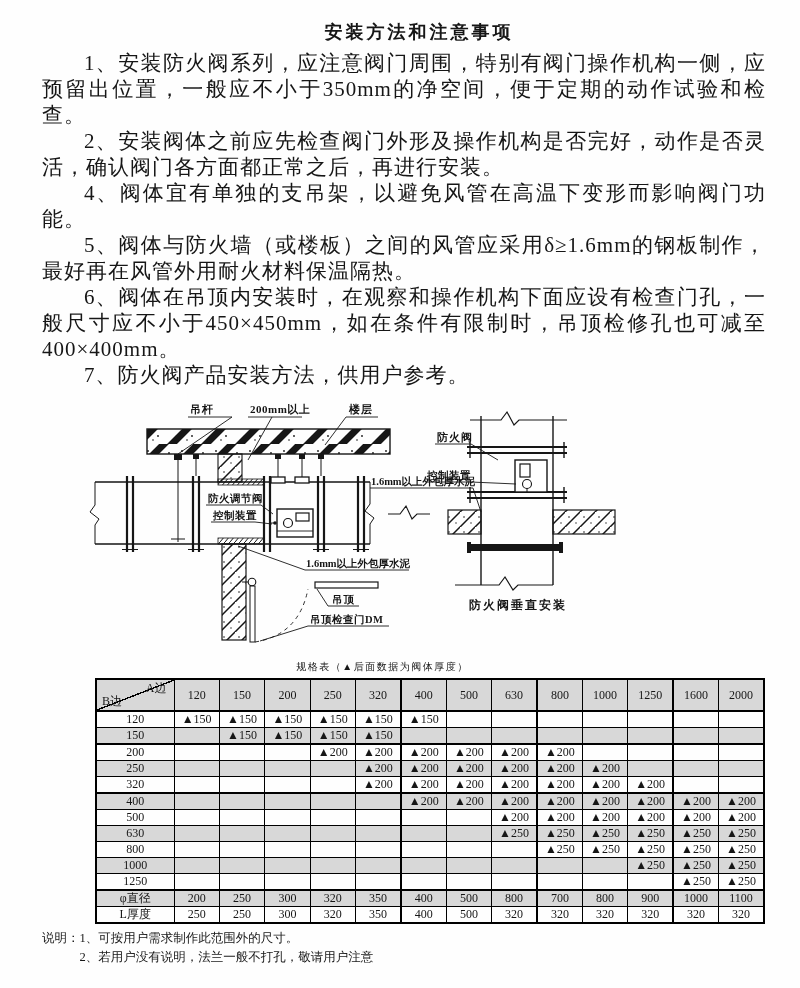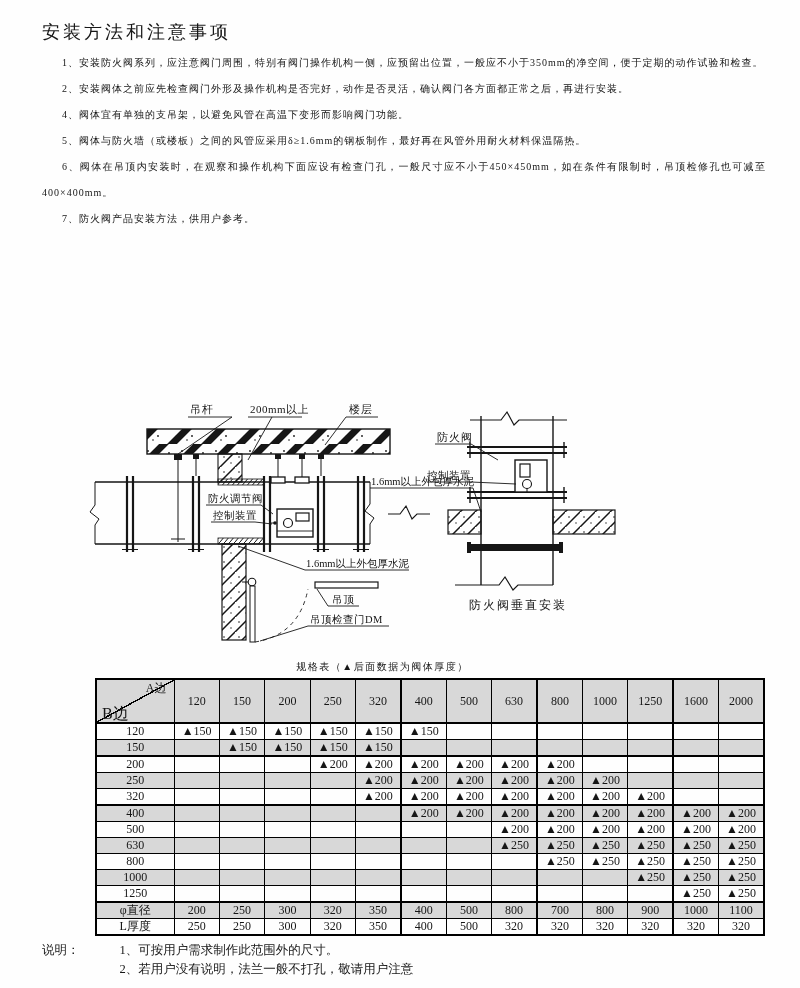--- a/index.html
+++ b/index.html
@@ -4,60 +4,60 @@
 <style>
   :root{ --shade:#d8d8d8; --ink:#161616; --paper:#fefefe; }
   *{box-sizing:border-box;}
   html,body{margin:0;padding:0;background:#fff;}
   .page{
     width:800px;height:988px;overflow:hidden;position:relative;
     background:var(--paper);color:var(--ink);
     font-family:"Liberation Serif","DejaVu Serif",serif;
   }
   .page-title{
-    margin:20px 4px 6px 42px;font-size:18px;font-weight:normal;letter-spacing:3px;
+    margin:20px 4px 6px 42px;font-size:18px;font-weight:bold;letter-spacing:3px;text-align:center;
   }
   .body-text{
-    margin:0 34px 0 42px;font-size:10px;line-height:26px;height:342px;overflow:hidden;
+    margin:0 34px 0 42px;font-size:21px;line-height:26px;height:342px;overflow:hidden;
     text-align:justify;text-justify:inter-character;letter-spacing:1px;
   }
   .body-text p{margin:0;text-indent:2em;}
-  .diagrams{position:relative;height:266px;}
+  .diagrams{position:relative;height:266px;font-weight:bold;}
   .diagram-svg{display:block;margin-left:40px;}
   .diagram-svg text{font-family:"Liberation Serif","DejaVu Serif",serif;fill:var(--ink);}
   .table-caption{
     margin:2px 0 4px 95px;width:575px;text-align:center;
     font-size:10px;letter-spacing:1.5px;
   }
   table.spec{
     margin-left:95px;width:670px;border-collapse:collapse;table-layout:fixed;
     border:2px solid #000;
   }
   table.spec th,table.spec td{
     border:1px solid #000;font-weight:normal;text-align:center;vertical-align:middle;
     font-size:12px;padding:0;height:15px;line-height:15px;overflow:hidden;white-space:nowrap;
   }
-  table.spec thead th{height:44px;background:var(--shade);border-bottom-width:2px;}
+  table.spec thead th{height:32px;background:var(--shade);border-bottom-width:2px;}
   table.spec thead th.corner{
     width:78px;position:relative;
     background-image:linear-gradient(to bottom right,
       transparent calc(50% - 0.7px),#000 calc(50% - 0.7px),
       #000 calc(50% + 0.7px),transparent calc(50% + 0.7px));
     background-color:var(--shade);
   }
   .corner-a{position:absolute;top:1px;right:7px;font-size:12px;}
-  .corner-b{position:absolute;bottom:1px;left:5px;font-size:16px;}
+  .corner-b{position:absolute;bottom:1px;left:5px;font-size:12px;}
   table.spec tbody tr:nth-child(even){background:var(--shade);}
   table.spec tr > *:nth-child(6),
   table.spec tr > *:nth-child(9),
   table.spec tr > *:nth-child(12){border-right-width:2px;}
   table.spec tbody tr:nth-child(2) > *,
   table.spec tbody tr:nth-child(5) > *,
   table.spec tbody tr:nth-child(11) > *{border-bottom-width:2px;}
-  .notes{margin:5px 0 0 42px;font-size:12.5px;line-height:19px;display:flex;gap:40px;}
+  .notes{margin:5px 0 0 42px;font-size:12.5px;line-height:19px;display:flex;}
   .notes .prefix{white-space:pre;}
 </style>
 </head>
 <body>
 
 <div class="page">
 
   <h1 class="page-title">安装方法和注意事项</h1>
 
   <div class="body-text" id="paras">

